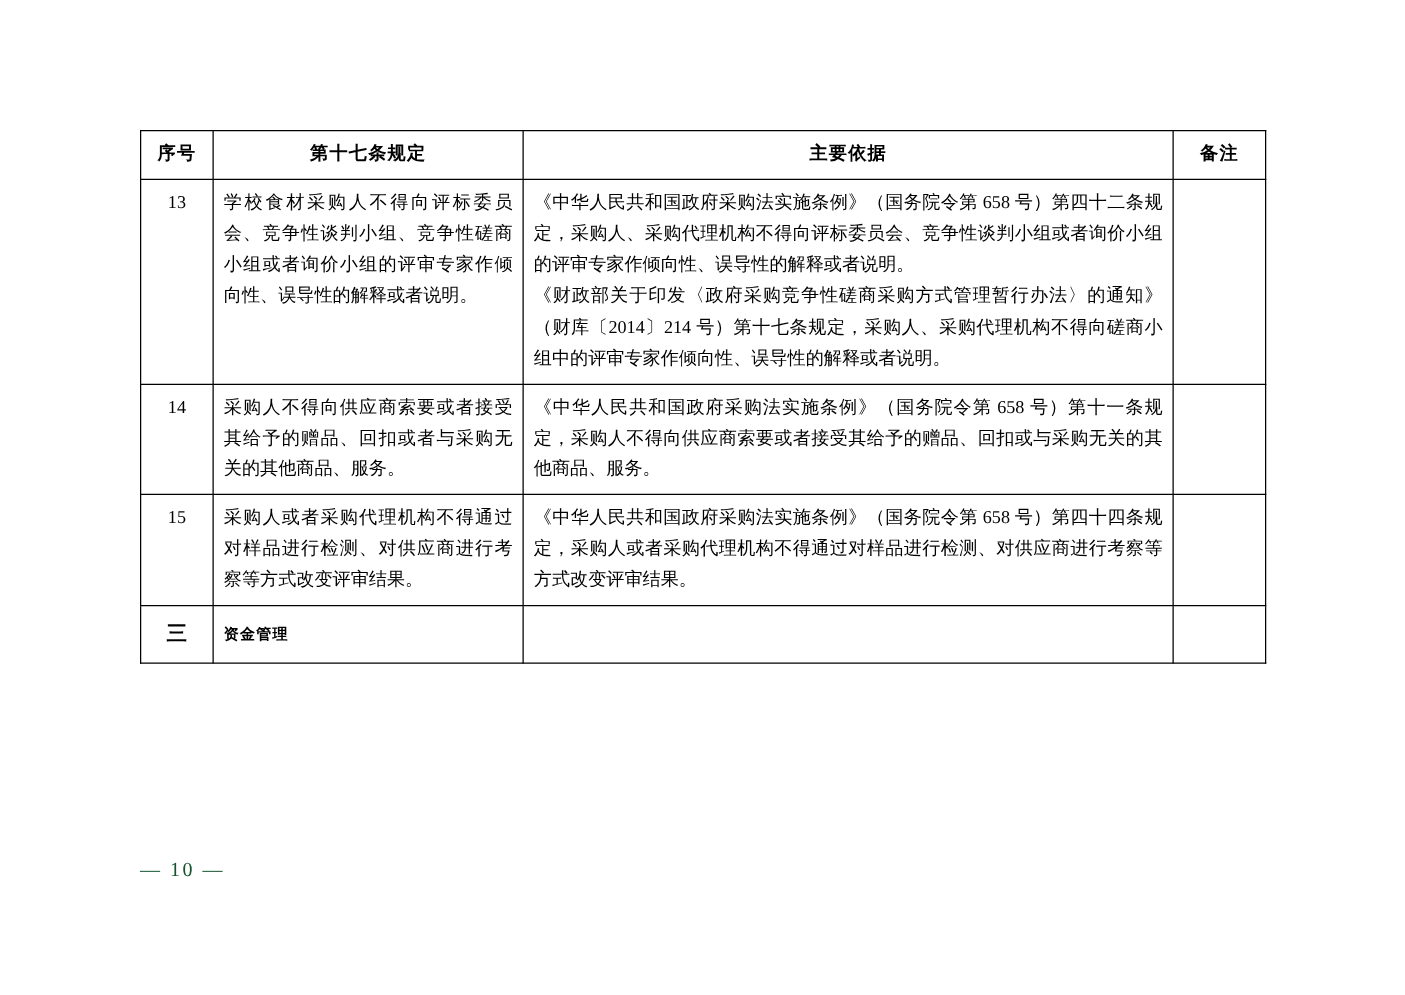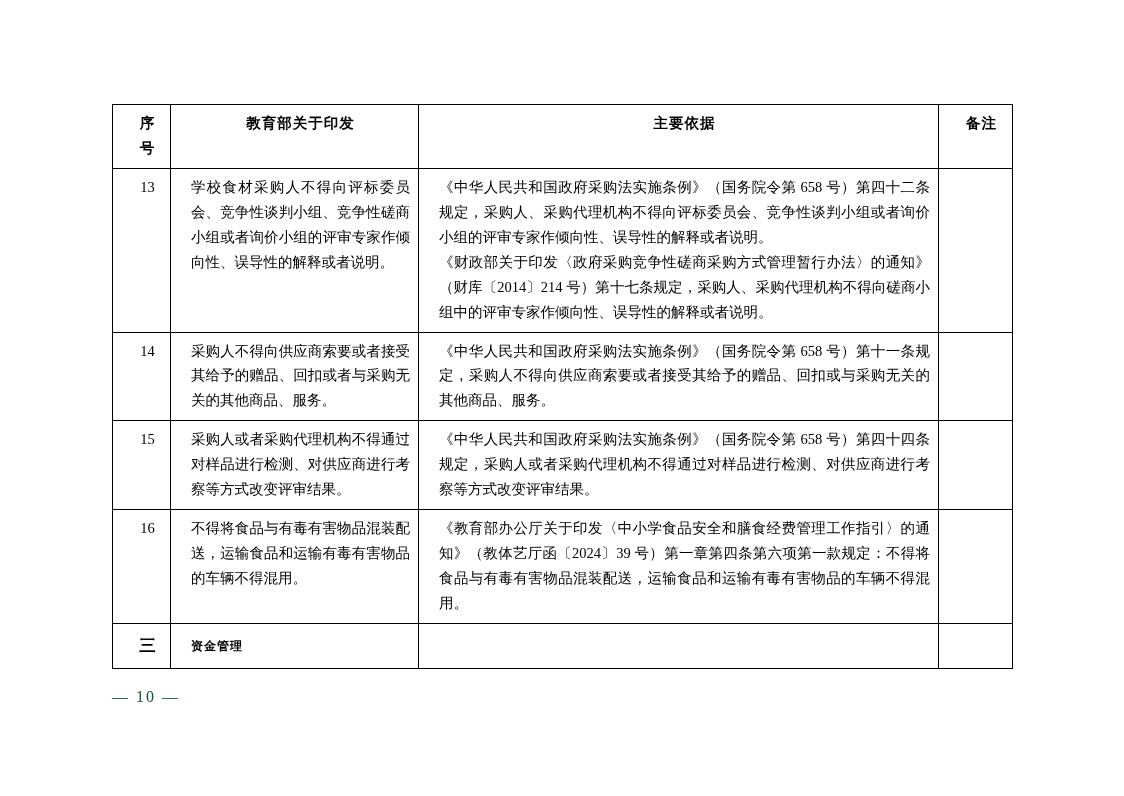--- a/index.html
+++ b/index.html
@@ -23,21 +23,21 @@
     width: 900px;
   }
   table.neg-list {
     border-collapse: collapse;
     width: 900px;
     table-layout: fixed;
   }
   table.neg-list td, table.neg-list th {
     border: 1px solid #000000;
     vertical-align: top;
-    padding: 6px 8px 7px 20px;
+    padding: 6px 8px 7px 8px;
     font-size: 14.5px;
     line-height: 1.72;
     color: #000000;
   }
   col.c-seq { width: 58px; }
   col.c-content { width: 248px; }
   col.c-basis { width: 520px; }
   col.c-remark { width: 74px; }
 
   thead th {
@@ -101,21 +101,21 @@
     <table class="neg-list">
       <colgroup>
         <col class="c-seq">
         <col class="c-content">
         <col class="c-basis">
         <col class="c-remark">
       </colgroup>
       <thead>
         <tr>
           <th>序号</th>
-          <th>教育部关于印发</th>
+          <th>第十七条规定</th>
           <th>主要依据</th>
           <th>备注</th>
         </tr>
       </thead>
       <tbody>
         <tr>
           <td class="seq">13</td>
           <td class="content">学校食材采购人不得向评标委员会、竞争性谈判小组、竞争性磋商小组或者询价小组的评审专家作倾向性、误导性的解释或者说明。</td>
           <td class="basis">
               <div style="text-align: justify;">《中华人民共和国政府采购法实施条例》（国务院令第 658 号）第四十二条规定，采购人、采购代理机构不得向评标委员会、竞争性谈判小组或者询价小组的评审专家作倾向性、误导性的解释或者说明。</div>
@@ -128,26 +128,20 @@
           <td class="content">采购人不得向供应商索要或者接受其给予的赠品、回扣或者与采购无关的其他商品、服务。</td>
           <td class="basis">《中华人民共和国政府采购法实施条例》（国务院令第 658 号）第十一条规定，采购人不得向供应商索要或者接受其给予的赠品、回扣或与采购无关的其他商品、服务。</td>
           <td class="remark"></td>
         </tr>
         <tr>
           <td class="seq">15</td>
           <td class="content">采购人或者采购代理机构不得通过对样品进行检测、对供应商进行考察等方式改变评审结果。</td>
           <td class="basis">《中华人民共和国政府采购法实施条例》（国务院令第 658 号）第四十四条规定，采购人或者采购代理机构不得通过对样品进行检测、对供应商进行考察等方式改变评审结果。</td>
           <td class="remark"></td>
         </tr>
-        <tr>
-          <td class="seq">16</td>
-          <td class="content">不得将食品与有毒有害物品混装配送，运输食品和运输有毒有害物品的车辆不得混用。</td>
-          <td class="basis">《教育部办公厅关于印发〈中小学食品安全和膳食经费管理工作指引〉的通知》（教体艺厅函〔2024〕39 号）第一章第四条第六项第一款规定：不得将食品与有毒有害物品混装配送，运输食品和运输有毒有害物品的车辆不得混用。</td>
-          <td class="remark"></td>
-        </tr>
         <tr class="section">
           <td class="seq">三</td>
           <td class="content">资金管理</td>
           <td class="basis"></td>
           <td class="remark"></td>
         </tr>
       </tbody>
     </table>
   </div>
 

